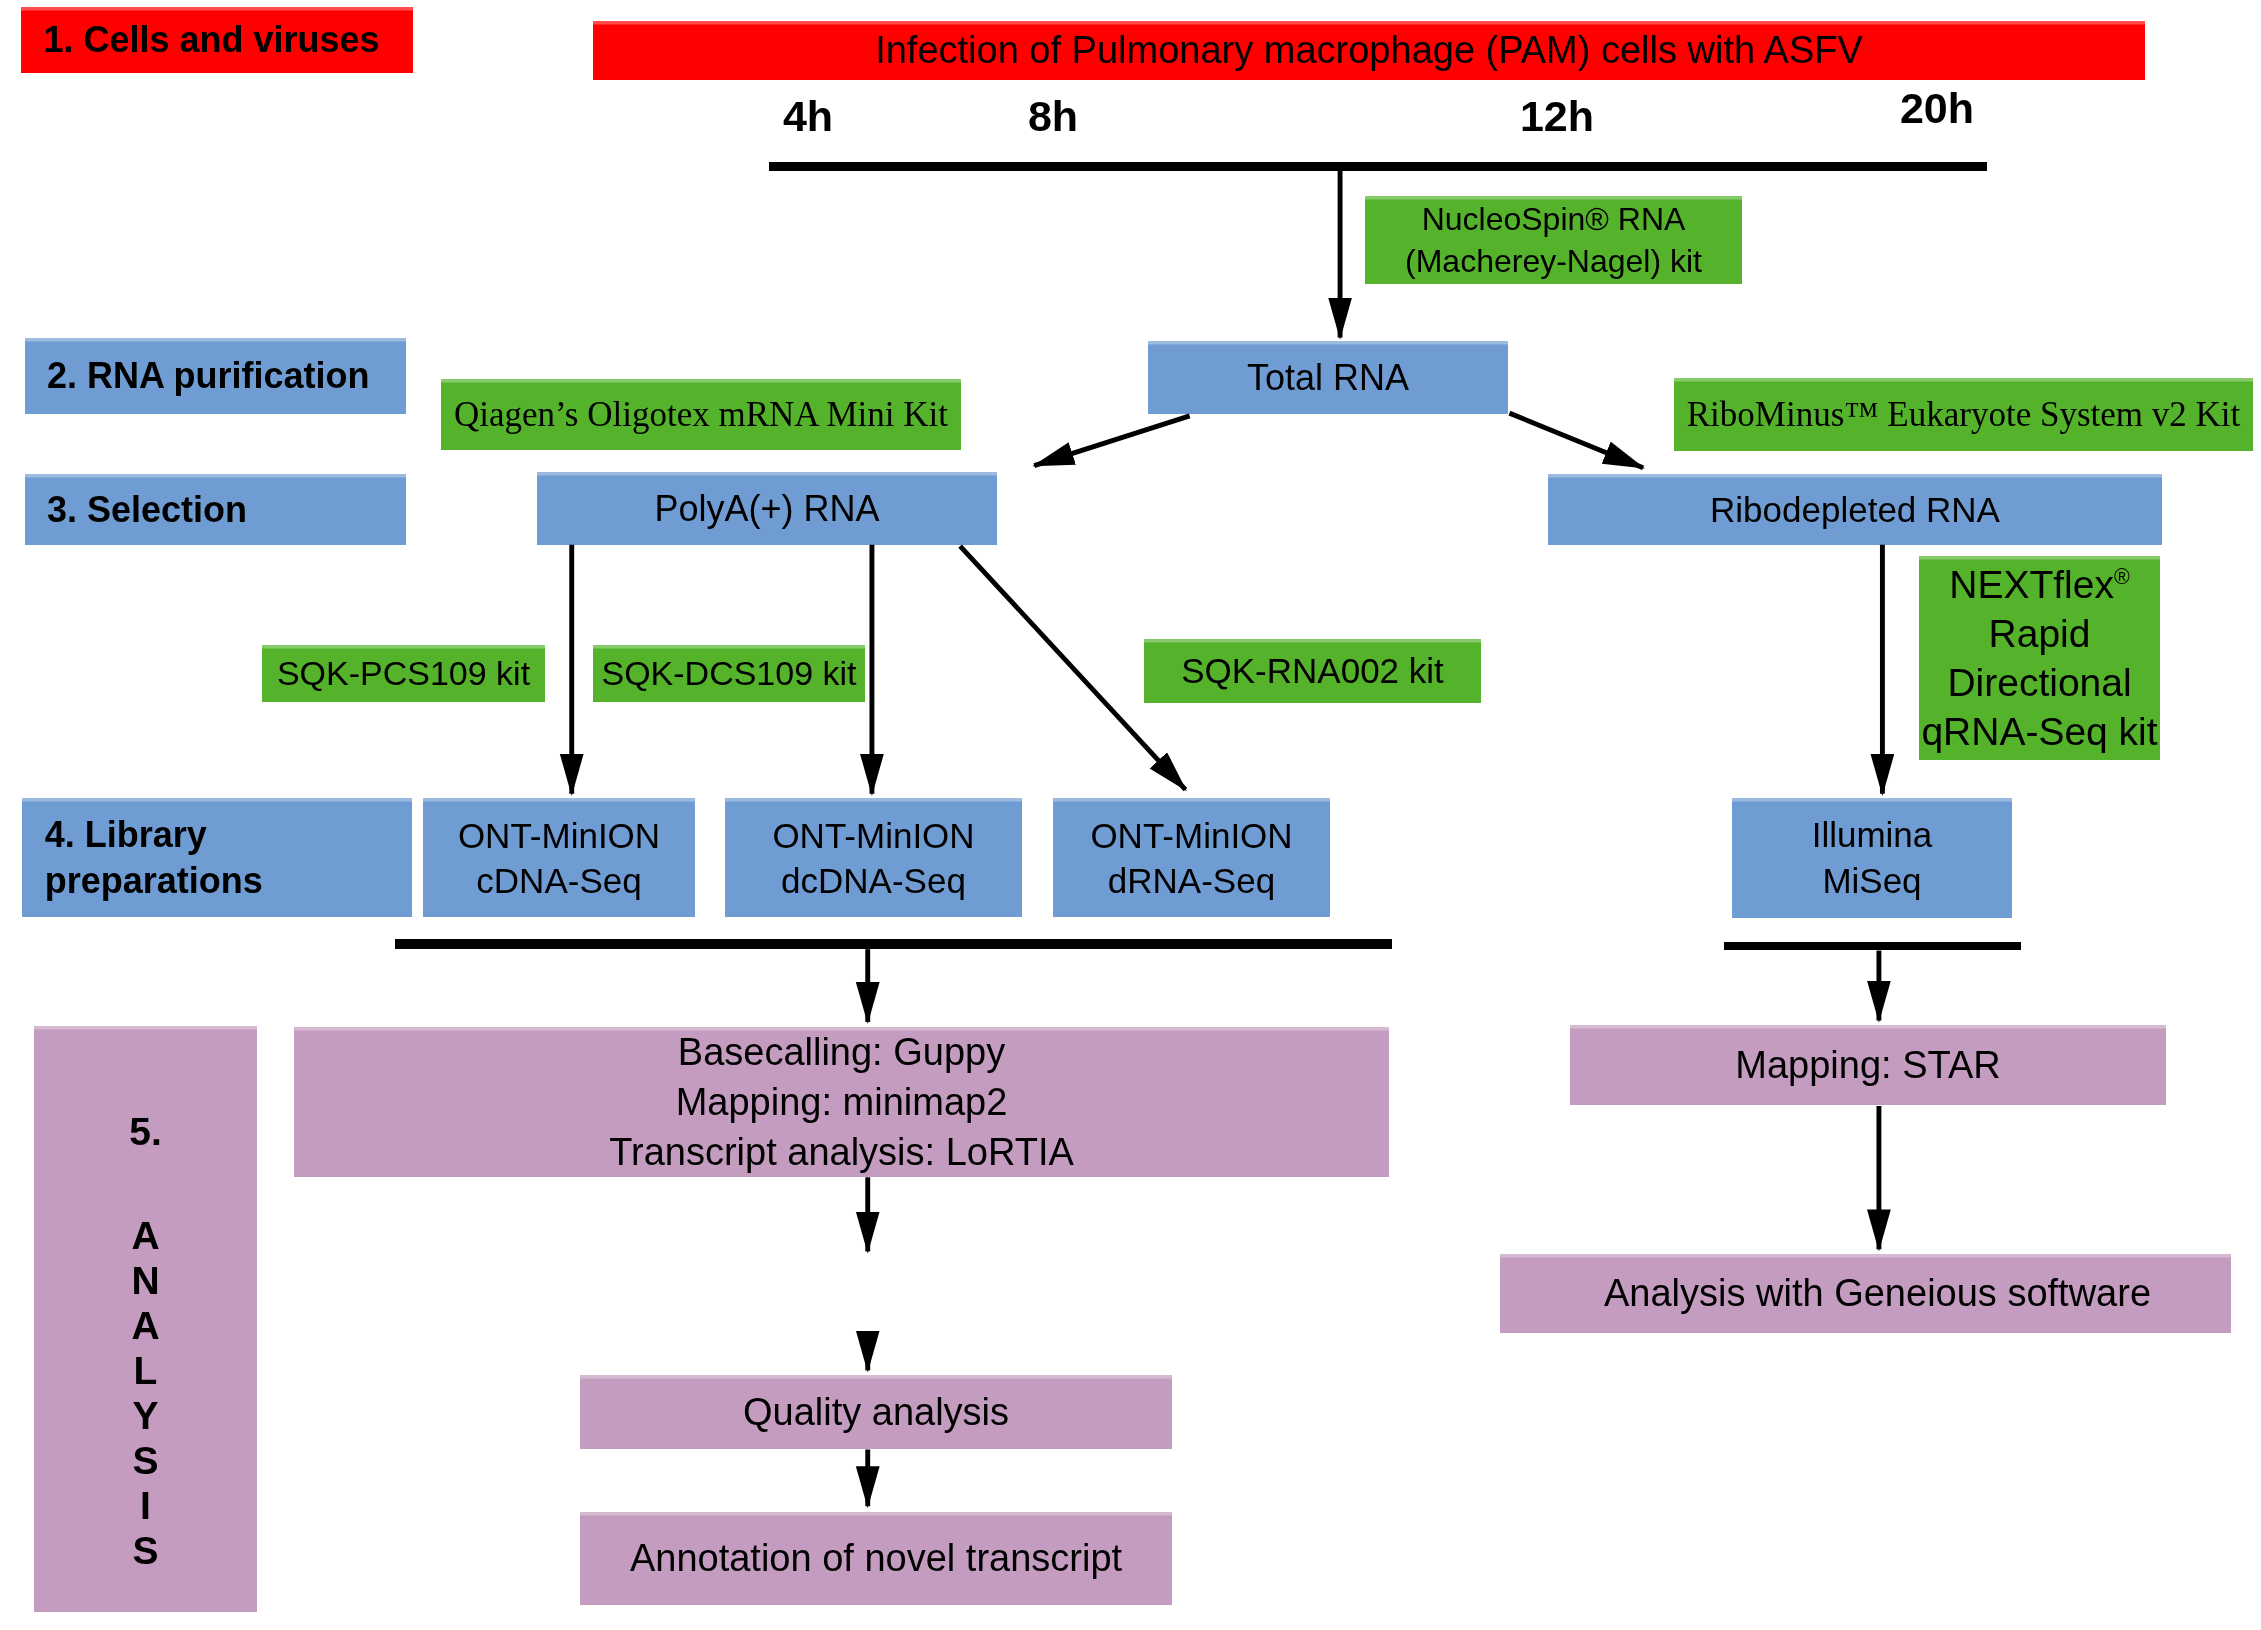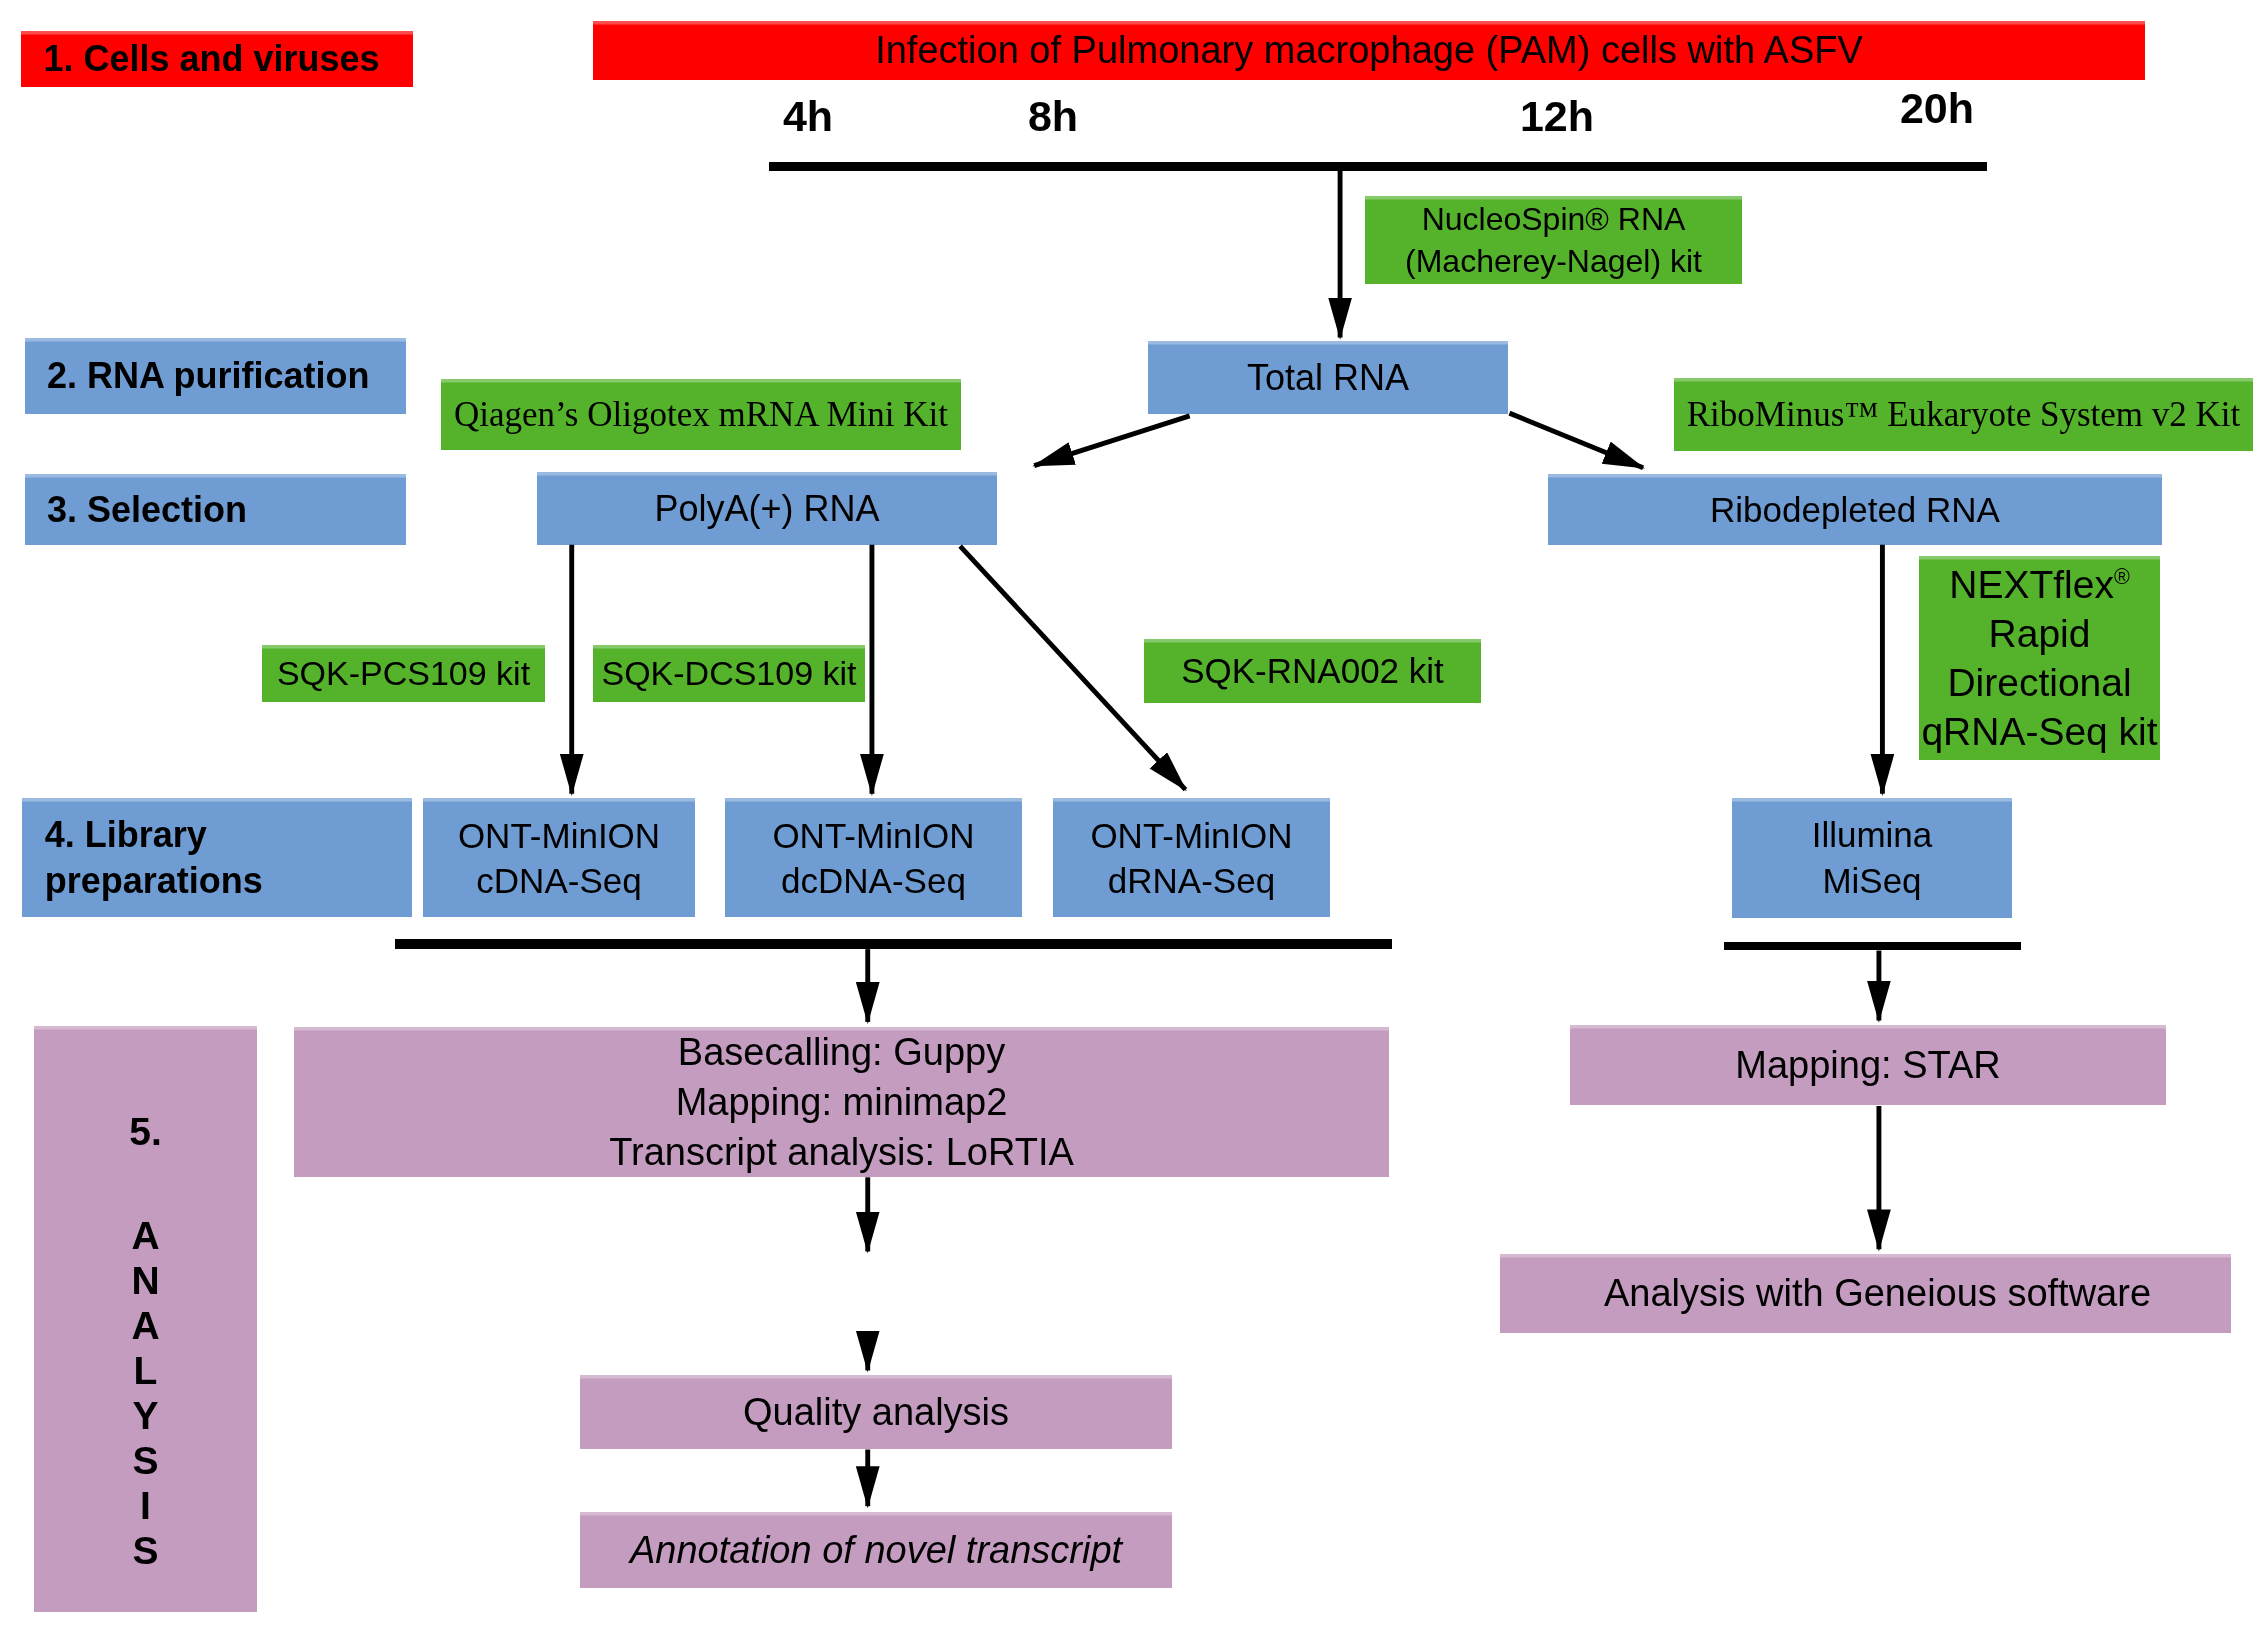--- a/index.html
+++ b/index.html
@@ -18,21 +18,21 @@
   .left{justify-content:flex-start;text-align:left;padding-left:22.4px;}
   .bold{font-weight:bold;}
   .serif{font-family:"Liberation Serif",serif;}
   .bar{position:absolute;background:var(--line);}
   .tp{position:absolute;font-weight:bold;font-size:43px;text-align:center;}
   svg.overlay{position:absolute;left:0;top:0;pointer-events:none;}
   svg.overlay line{stroke:var(--line);}
   svg.overlay .ah{fill:var(--line);}
 
   
-  .b-step1{left:21px;top:31px;width:392px;height:56px;font-size:36px;}
+  .b-step1{left:21px;top:7px;width:392px;height:66px;font-size:36px;}
   .b-banner{left:593px;top:21px;width:1552px;height:59px;font-size:38px;}
   .tp-0{left:766px;top:92px;width:84px;}
   .tp-1{left:1011px;top:92px;width:84px;}
   .tp-2{left:1508px;top:92px;width:98px;}
   .tp-3{left:1888px;top:84px;width:98px;}
   .bar-timeline{left:769px;top:162px;width:1218px;height:9px;}
   .b-nucleospin{left:1365px;top:196px;width:377px;height:88px;font-size:32px;line-height:42px;}
   .b-step2{left:24.5px;top:338px;width:381px;height:76px;font-size:36px;}
   .b-totalrna{left:1148px;top:341px;width:360px;height:73px;font-size:36px;}
   .b-qiagen{left:441px;top:379px;width:520px;height:71px;font-size:35px;}
@@ -52,21 +52,21 @@
   .b-illumina{left:1732px;top:798px;width:280px;height:120px;font-size:35px;line-height:46px;}
   .bar-ont{left:395px;top:939px;width:997px;height:9.8px;}
   .bar-ill{left:1724px;top:942px;width:297px;height:8.4px;}
   .b-step5{left:34px;top:1026px;width:223px;height:586px;font-size:39px;
            flex-direction:column;justify-content:flex-start;padding-top:84px;}
   .b-step5 .letters{margin-top:59px;line-height:45px;}
   .b-basecalling{left:294px;top:1027px;width:1095px;height:150px;font-size:38px;line-height:50px;}
   .b-star{left:1570px;top:1025px;width:596px;height:80px;font-size:38px;}
   .b-tss{left:580px;top:1256px;width:592px;height:76px;font-size:38px;}
   .b-quality{left:580px;top:1375px;width:592px;height:74px;font-size:38px;}
-  .b-annotation{left:580px;top:1512px;width:592px;height:76px;font-size:38px;font-style:italic;}
+  .b-annotation{left:580px;top:1512px;width:592px;height:93px;font-size:38px;}
   .b-geneious{left:1500px;top:1254px;width:731px;height:79px;font-size:38px;padding-left:24px;}
   sup{font-size:55%;line-height:0;}
 </style>
 </head>
 <body>
 
 <div class="canvas">
 
   <div class="box red hl left bold b-step1">
     <span>1. Cells and viruses</span>

